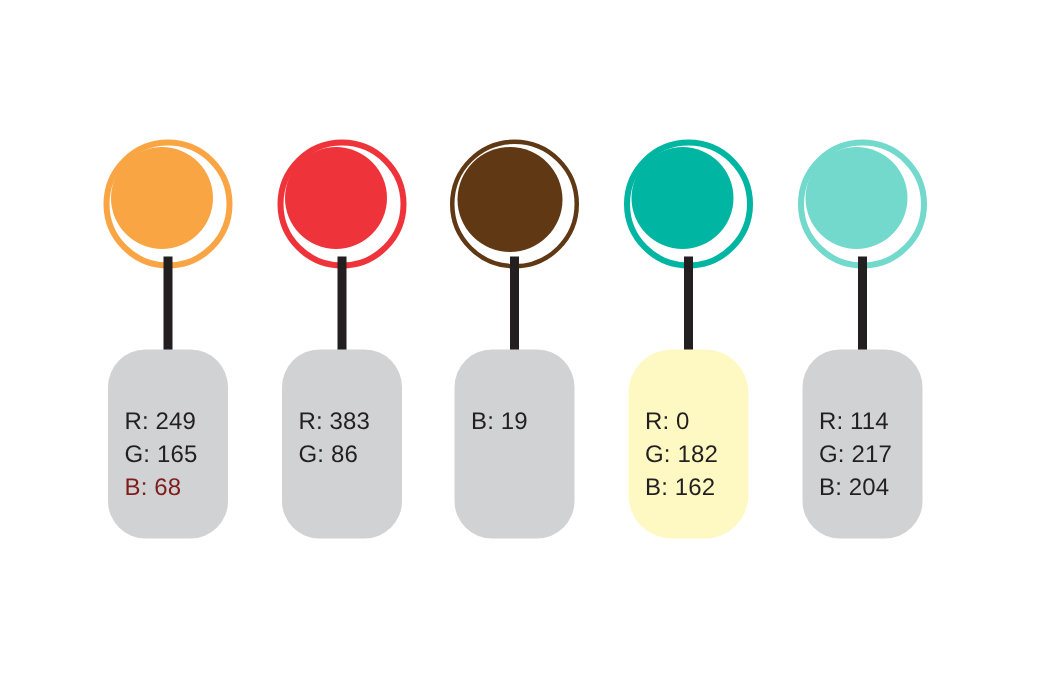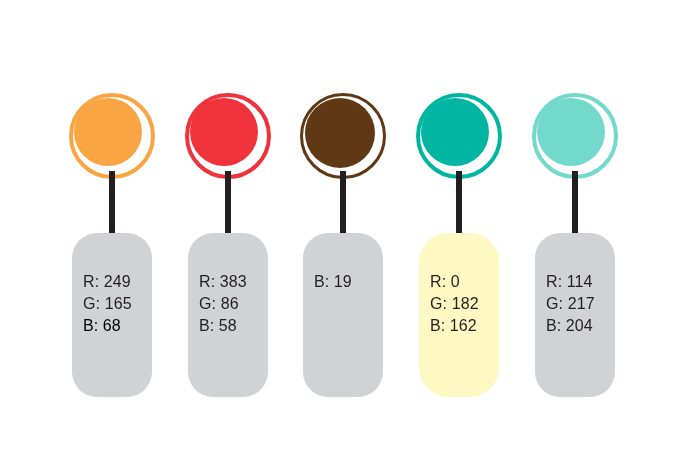--- a/index.html
+++ b/index.html
@@ -45,21 +45,21 @@
     left: 40px;
     width: 6px;
     height: 68px;
     background: #231f20;
   }
   .pin-card {
     position: absolute;
     top: 140px;
     left: 0;
     width: 80px;
-    height: 164px;
+    height: 126px;
     margin-left: 3px;
     background: #d1d2d4;
     border-radius: 25px;
     box-sizing: border-box;
   }
   .card-lines {
     position: absolute;
     top: 38px;
     left: 11px;
     right: 6px;
@@ -78,34 +78,33 @@
 <div id="stage">
     <div class="swatch-pin" style="left: 69px;">
       <div class="pin-head" style="border: 4px solid rgb(249, 165, 68);">
         <div class="pin-core" style="background: rgb(249, 165, 68); left: 1px; top: 1px; width: 68px; height: 68px;"></div>
       </div>
       <div class="pin-stem" style="background: rgb(35, 31, 32);"></div>
       <div class="pin-card" style="background: rgb(209, 210, 212);">
         <div class="card-lines">
           <div class="card-line" style="color: rgb(35, 31, 32);">R: 249</div>
           <div class="card-line" style="color: rgb(35, 31, 32);">G: 165</div>
-          <div class="card-line" style="color: #000000;">B: 68</div>
+          <div class="card-line" style="color: #7f1d1d;">B: 68</div>
         </div>
       </div>
     </div>
     <div class="swatch-pin" style="left: 185px;">
       <div class="pin-head" style="border: 4px solid rgb(239, 51, 58);">
         <div class="pin-core" style="background: rgb(239, 51, 58); left: 1px; top: 1px; width: 68px; height: 68px;"></div>
       </div>
       <div class="pin-stem" style="background: rgb(35, 31, 32);"></div>
       <div class="pin-card" style="background: rgb(209, 210, 212);">
         <div class="card-lines">
           <div class="card-line" style="color: rgb(35, 31, 32);">R: 383</div>
           <div class="card-line" style="color: rgb(35, 31, 32);">G: 86</div>
-          <div class="card-line" style="color: rgb(35, 31, 32);">B: 58</div>
         </div>
       </div>
     </div>
     <div class="swatch-pin" style="left: 300px;">
       <div class="pin-head" style="border: 3px solid rgb(96, 56, 19);">
         <div class="pin-core" style="background: rgb(96, 56, 19); left: 2px; top: 2px; width: 70px; height: 70px;"></div>
       </div>
       <div class="pin-stem" style="background: rgb(35, 31, 32);"></div>
       <div class="pin-card" style="background: rgb(209, 210, 212);">
         <div class="card-lines">

